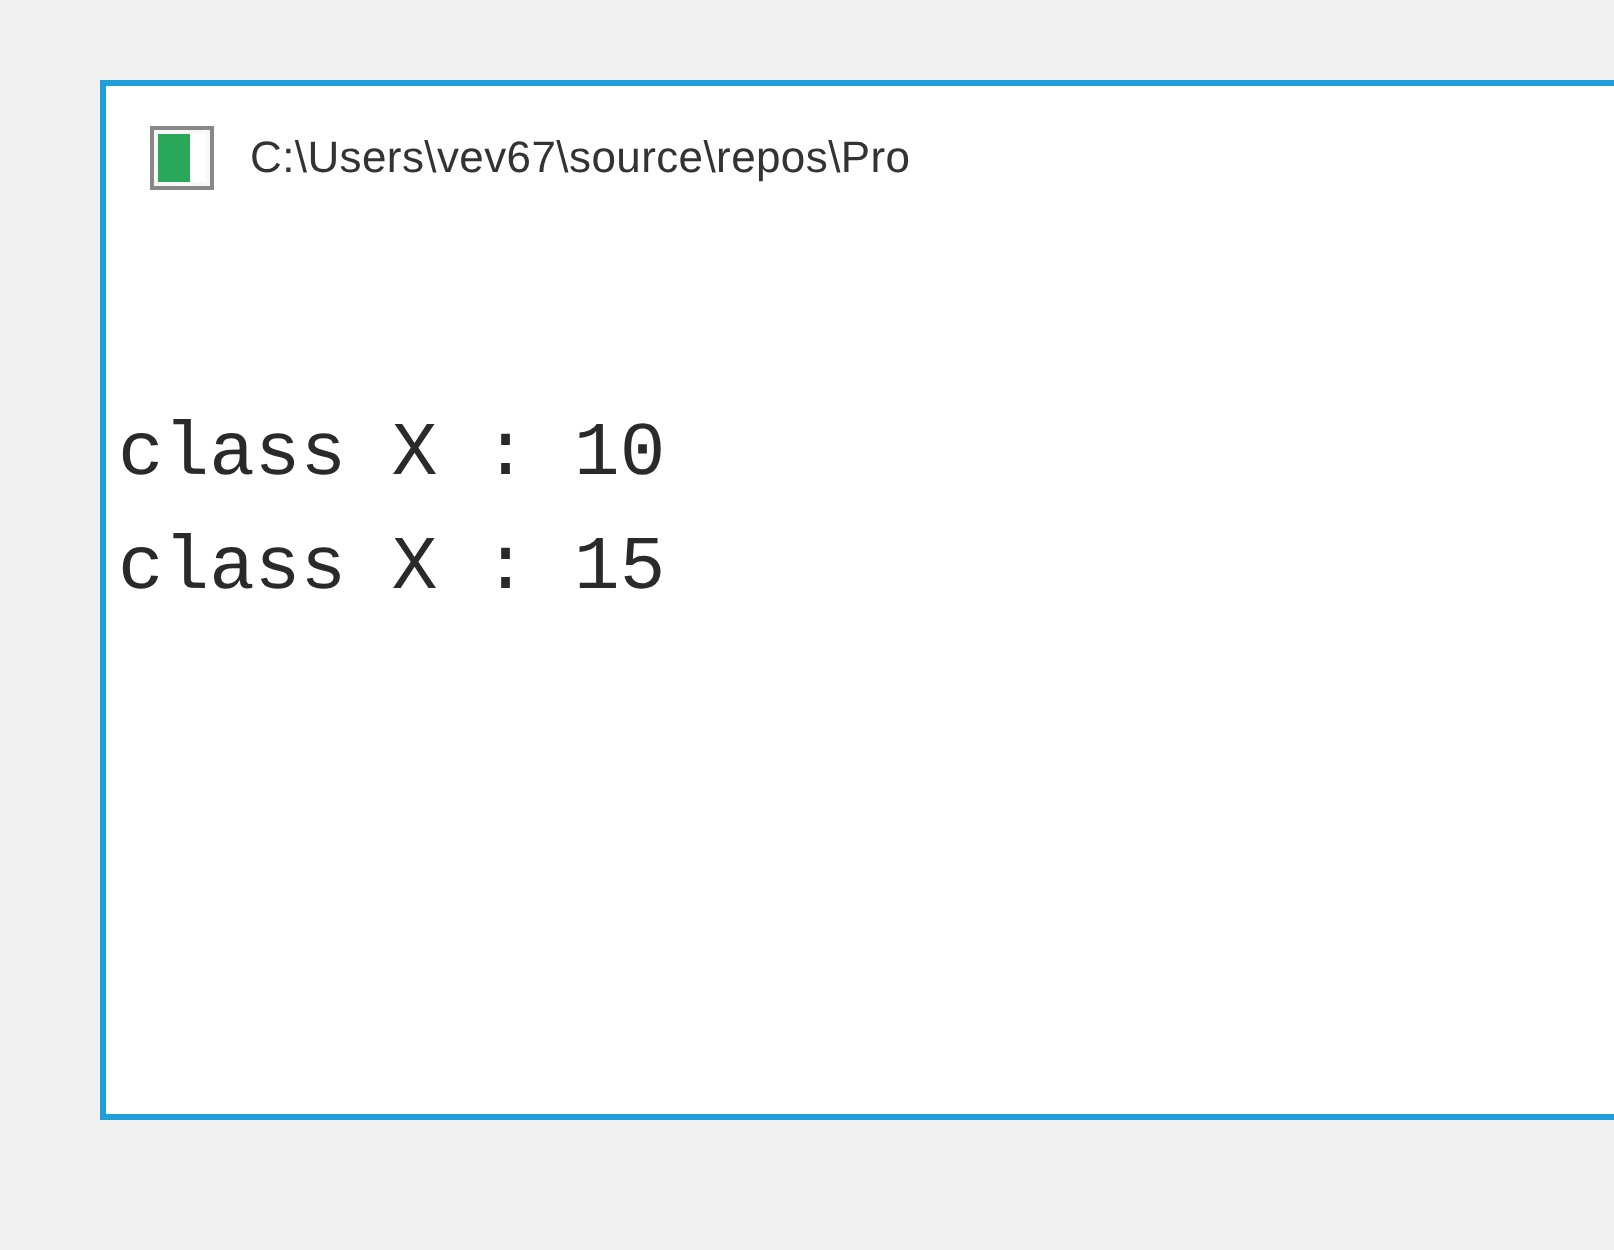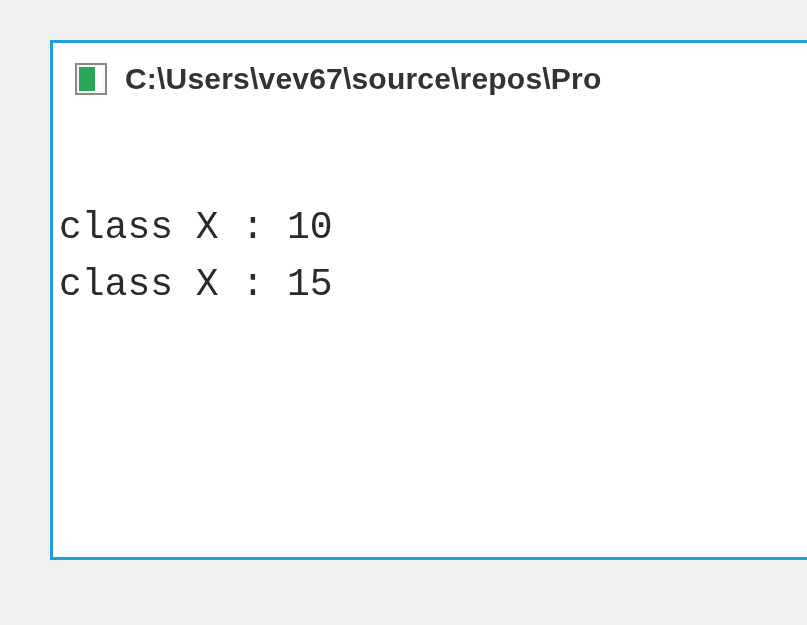--- a/index.html
+++ b/index.html
@@ -50,25 +50,24 @@
     .app-icon::after {
       content: "";
       position: absolute;
       right: 2px;
       top: 2px;
       bottom: 2px;
       width: 30%;
       background: #fff;
     }
     .title-text {
-      font-size: 30px;
+      font-size: 22px;
       color: #333;
       letter-spacing: 0.2px;
       white-space: nowrap;
-      font-weight: bold;
     }
     .client-area {
       background: #fff;
       padding: 84px 0 0 6px;
     }
     .console-line {
       font-family: Consolas, "Courier New", monospace;
       font-size: 38px;
       color: #2a2a2a;
       line-height: 1.5;

